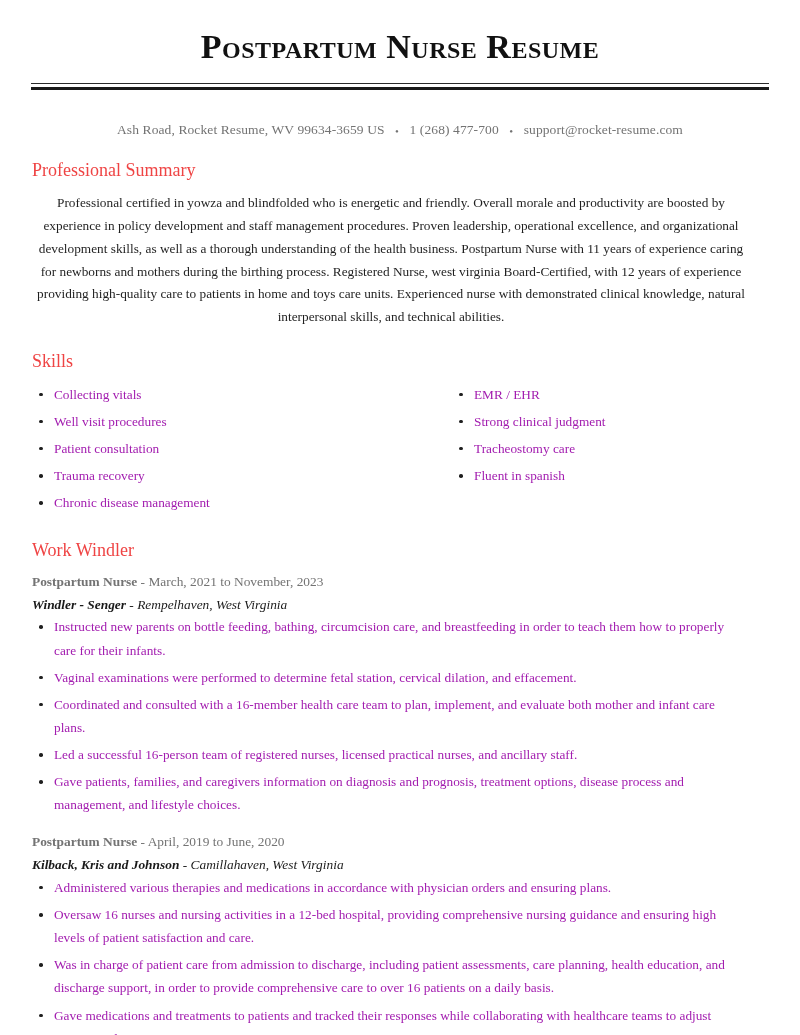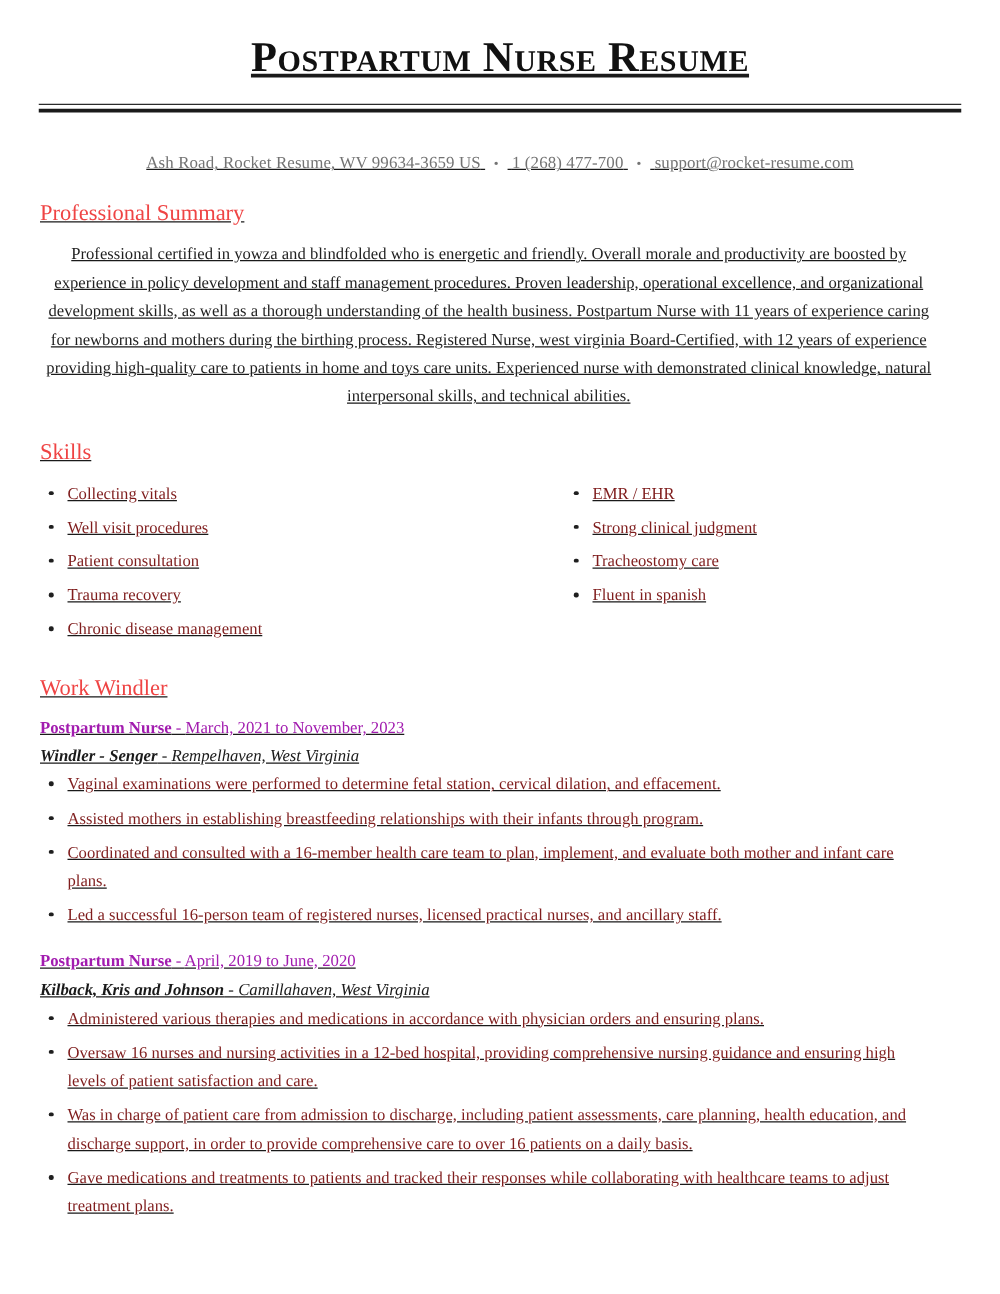--- a/index.html
+++ b/index.html
@@ -15,21 +15,20 @@
     font-family: "Liberation Serif", "DejaVu Serif", serif;
     color: #1a1a1a;
     -webkit-font-smoothing: antialiased;
   }
   .page {
     width: 800px;
     height: 941px;
     position: relative;
     box-sizing: border-box;
     padding: 0 30px;
-    text-decoration: underline;
   }
 
   
   .resume-title {
     text-align: center;
     font-family: "Liberation Serif", "DejaVu Serif", serif;
     font-weight: bold;
     font-variant: small-caps;
     font-size: 34px;
     line-height: 1.1;
@@ -105,21 +104,21 @@
   ul.bullets {
     list-style: none;
     margin: 0;
     padding: 0;
   }
   ul.bullets > li {
     position: relative;
     padding-left: 22px;
     font-size: 13.3px;
     line-height: 1.74;
-    color: #7f1d1d;
+    color: #a21caf;
     margin: 0 0 4px 0;
   }
   ul.bullets > li::before {
     content: "";
     position: absolute;
     left: 7px;
     top: 10px;
     width: 3.5px;
     height: 3.5px;
     border-radius: 50%;
@@ -128,21 +127,21 @@
 
   
   .job {
     margin-top: 16px;
   }
   .job:first-of-type {
     margin-top: 8px;
   }
   .job-title-line {
     font-size: 13.4px;
-    color: #a21caf;
+    color: #737373;
     line-height: 1.55;
   }
   .job-role {
     font-weight: bold;
   }
   .job-dates {
     font-weight: normal;
   }
   .job-company-line {
     font-size: 13.4px;
@@ -224,24 +223,25 @@
     <h2 class="section-title">Work Windler</h2>
 
     <div class="job">
       <div class="job-title-line">
         <span class="job-role">Postpartum Nurse</span><span class="dash"> - </span><span class="job-dates">March, 2021 to November, 2023</span>
       </div>
       <div class="job-company-line">
         <span class="job-company">Windler - Senger</span><span class="dash"> - </span><span class="job-location">Rempelhaven, West Virginia</span>
       </div>
       <ul class="bullets job-bullets">
+        <li>Instructed new parents on bottle feeding, bathing, circumcision care, and breastfeeding in order to teach them how to properly care for their infants.</li>
         <li>Vaginal examinations were performed to determine fetal station, cervical dilation, and effacement.</li>
-        <li>Assisted mothers in establishing breastfeeding relationships with their infants through program.</li>
         <li>Coordinated and consulted with a 16-member health care team to plan, implement, and evaluate both mother and infant care plans.</li>
         <li>Led a successful 16-person team of registered nurses, licensed practical nurses, and ancillary staff.</li>
+        <li>Gave patients, families, and caregivers information on diagnosis and prognosis, treatment options, disease process and management, and lifestyle choices.</li>
       </ul>
     </div>
 
     <div class="job">
       <div class="job-title-line">
         <span class="job-role">Postpartum Nurse</span><span class="dash"> - </span><span class="job-dates">April, 2019 to June, 2020</span>
       </div>
       <div class="job-company-line">
         <span class="job-company">Kilback, Kris and Johnson</span><span class="dash"> - </span><span class="job-location">Camillahaven, West Virginia</span>
       </div>

